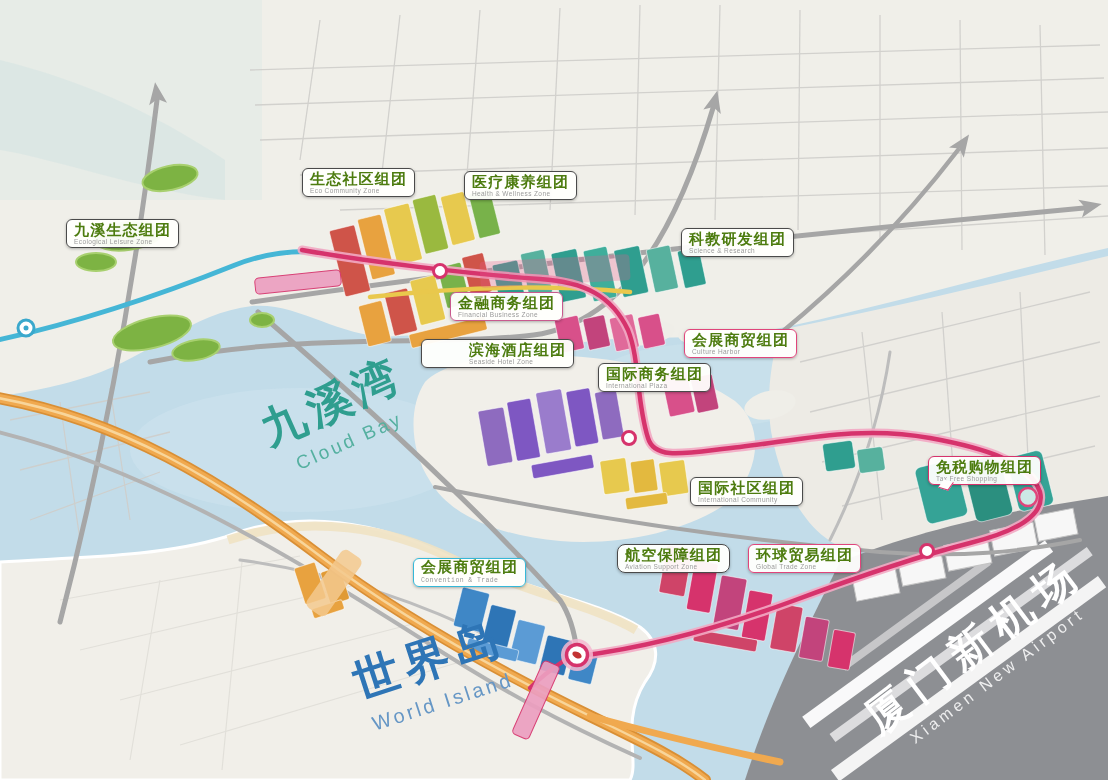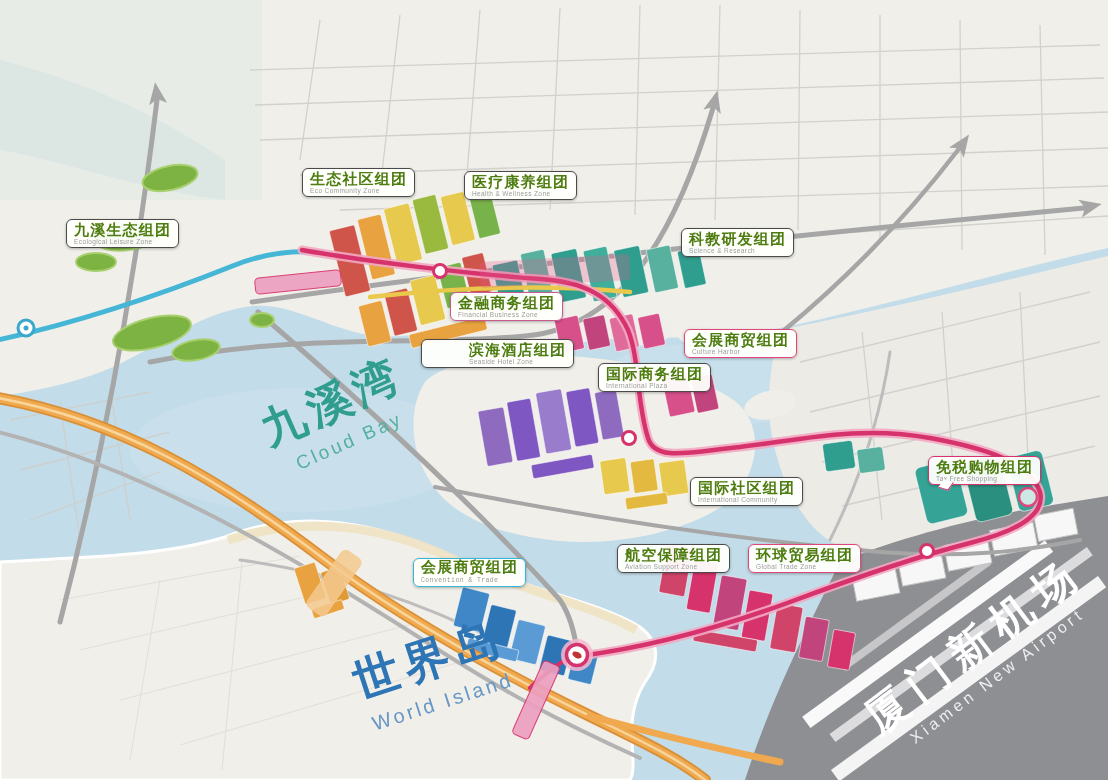--- a/index.html
+++ b/index.html
@@ -316,21 +316,21 @@
     <span class="bubble-tail" style="border-color: rgb(214, 51, 108);"></span>
   </div>
   <div class="district-label" style="left: 690px; top: 477px; border-color: rgb(74, 74, 74);">
     <span class="zh">国际社区组团</span>
     <span class="en">International Community</span>
   </div>
   <div class="district-label" style="left: 413px; top: 558px; border-color: rgb(53, 184, 216); font-family: Liberation Mono, monospace;">
     <span class="zh">会展商贸组团</span>
     <span class="en">Convention &amp; Trade</span>
   </div>
-  <div class="district-label" style="left: 617px; top: 544px; border-color: rgb(74, 74, 74);">
+  <div class="district-label" style="left: 617px; top: 544px; border-color: rgb(74, 74, 74); border-radius: 8px;">
     <span class="zh">航空保障组团</span>
     <span class="en">Aviation Support Zone</span>
   </div>
   <div class="district-label" style="left: 748px; top: 544px; border-color: rgb(224, 69, 123);">
     <span class="zh">环球贸易组团</span>
     <span class="en">Global Trade Zone</span>
   </div>
 
 </div>
 

